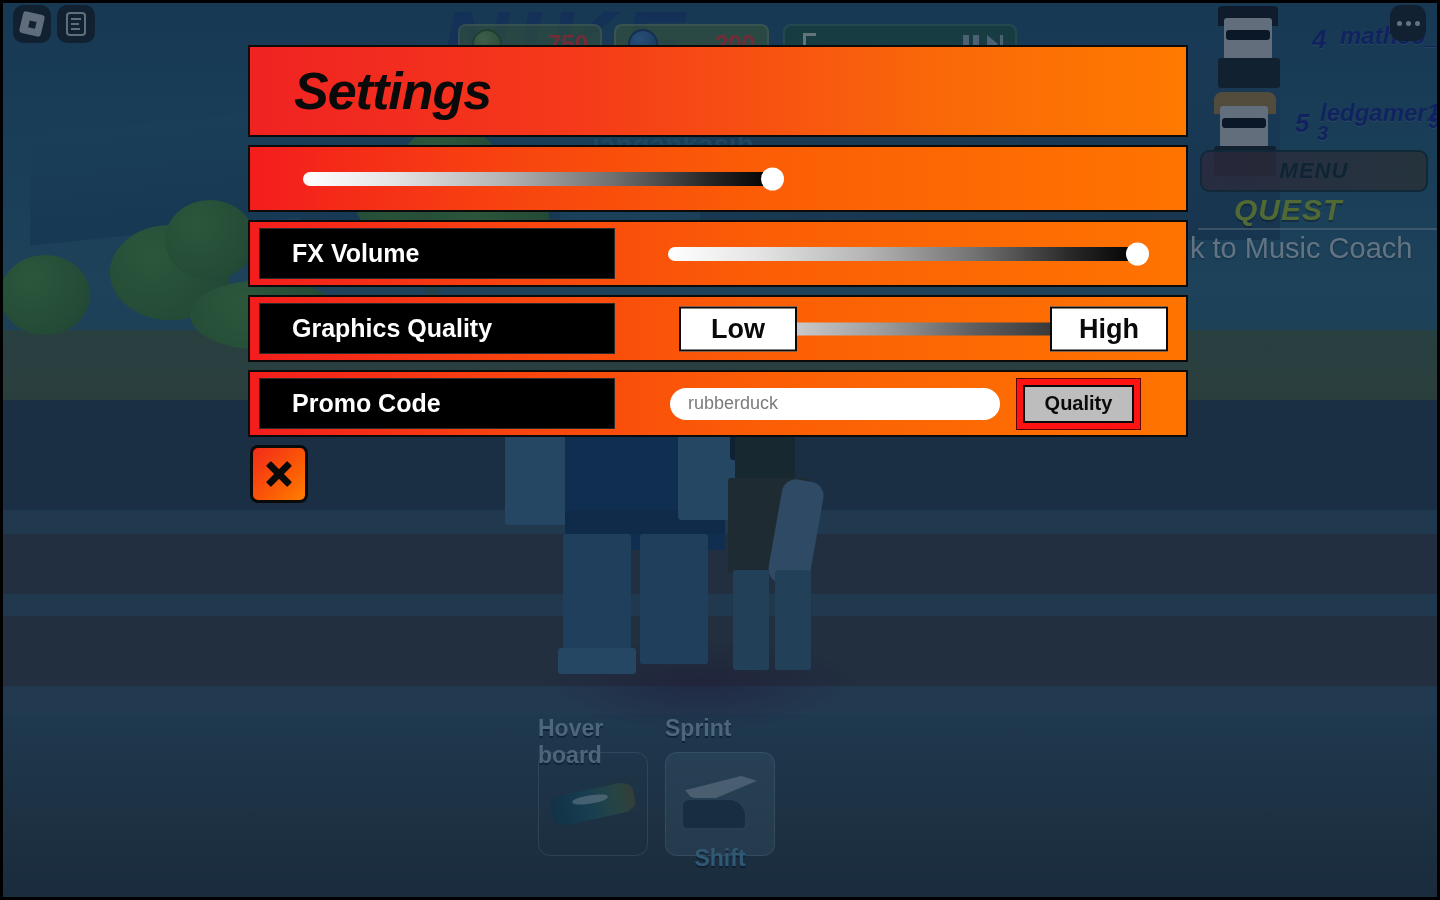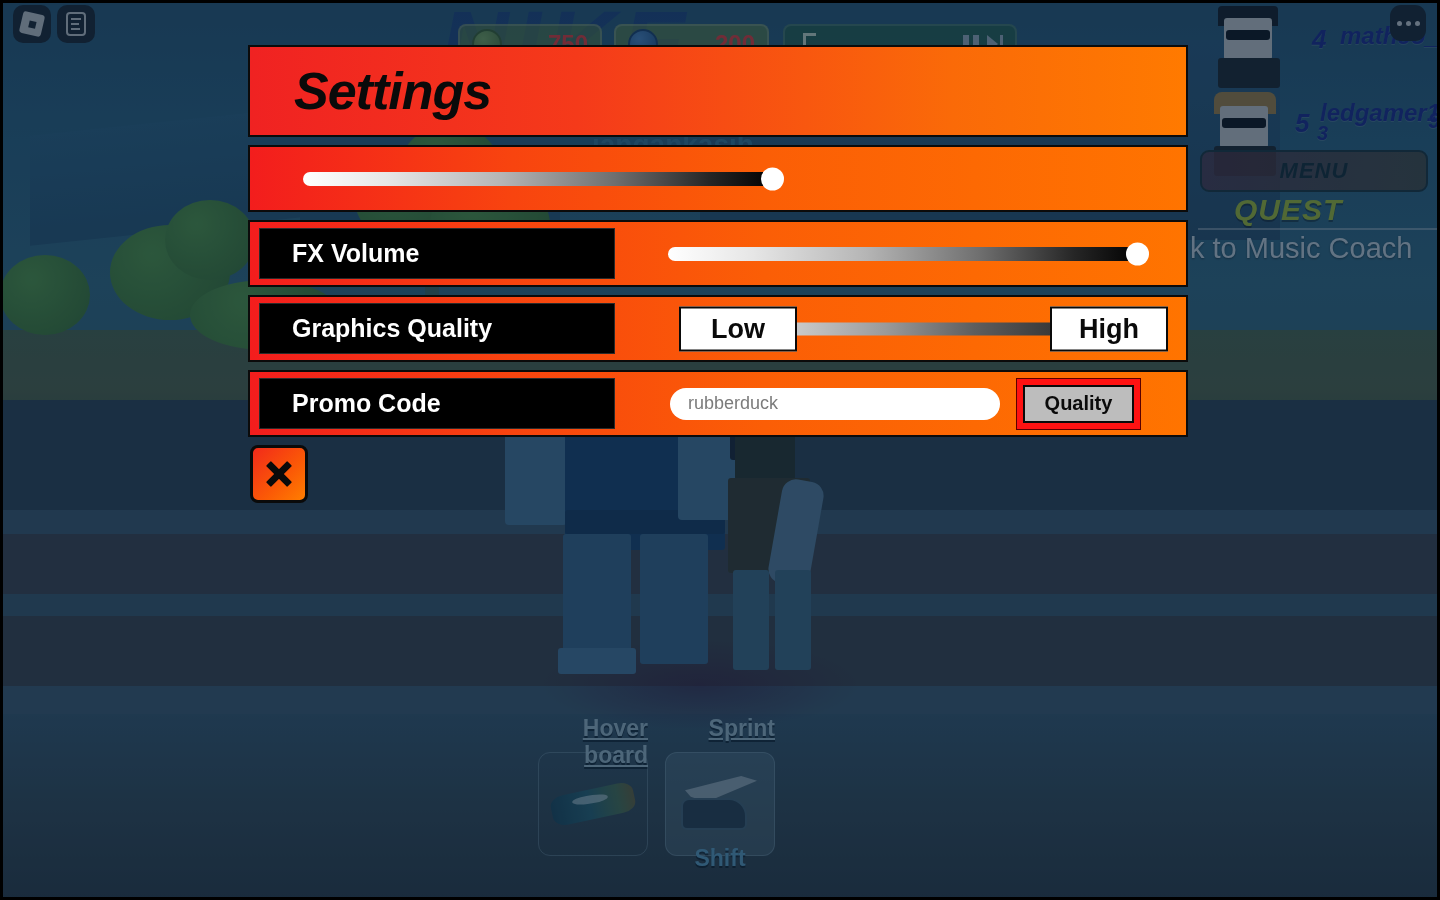--- a/index.html
+++ b/index.html
@@ -224,23 +224,22 @@
   #bg-player-name {
     position: absolute; left: 592px; top: 129px;
     color: #3b7fa0; font-size: 28px; font-weight: bold;
   }
 
   
   #hotbar { position: absolute; left: 520px; top: 715px; width: 400px; height: 185px; }
   .slot { position: absolute; width: 110px; height: 104px; }
   .slot-label {
     position: absolute; top: 0; left: 0; width: 100%;
-    text-align: right; color: #9fc3d6; font-size: 23px; font-weight: bold;
+    text-align: left; color: #9fc3d6; font-size: 23px; font-weight: bold;
     text-shadow: 0 2px 0 rgba(0,20,35,.6);
-    text-decoration: underline;
   }
   .slot-box {
     position: absolute; top: 37px; left: 0; width: 110px; height: 104px;
     border-radius: 12px; border: 1px solid rgba(160,200,220,.35);
     display: flex; align-items: center; justify-content: center;
   }
   .slot-key {
     position: absolute; top: 130px; left: 0; width: 100%;
     text-align: center; color: #5fa7cd; font-size: 23px; font-weight: bold;
     text-shadow: 0 2px 0 rgba(0,20,35,.6);

